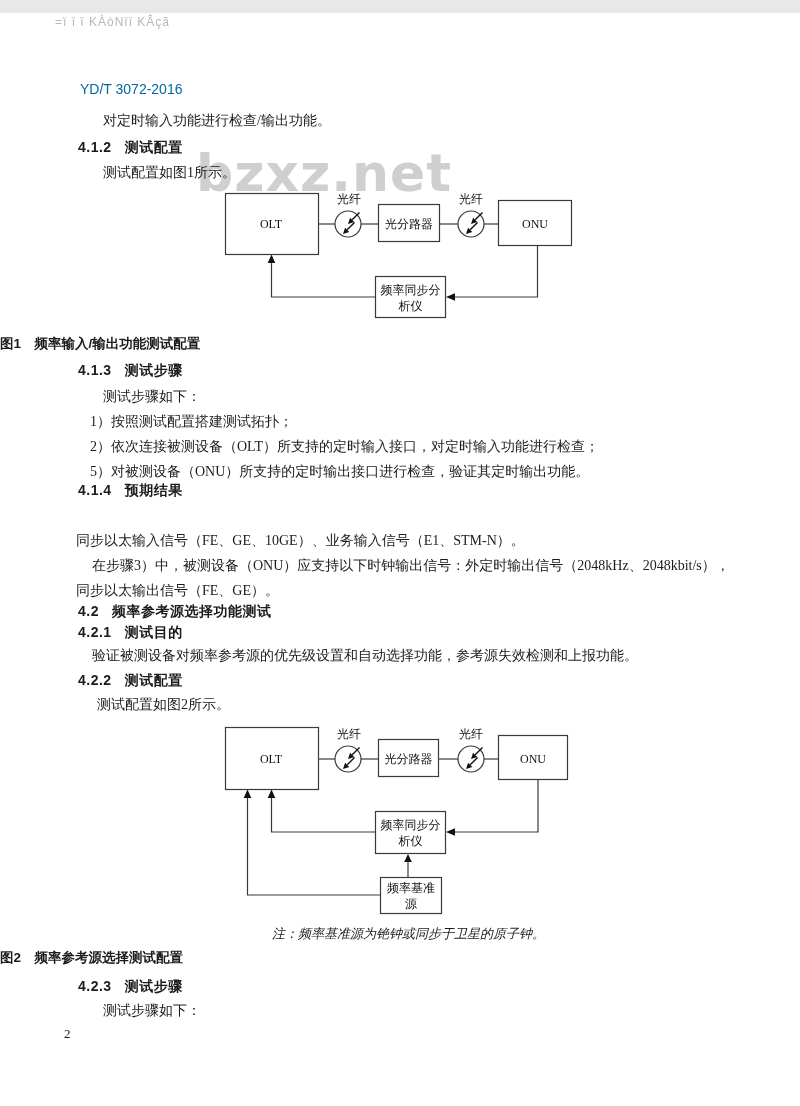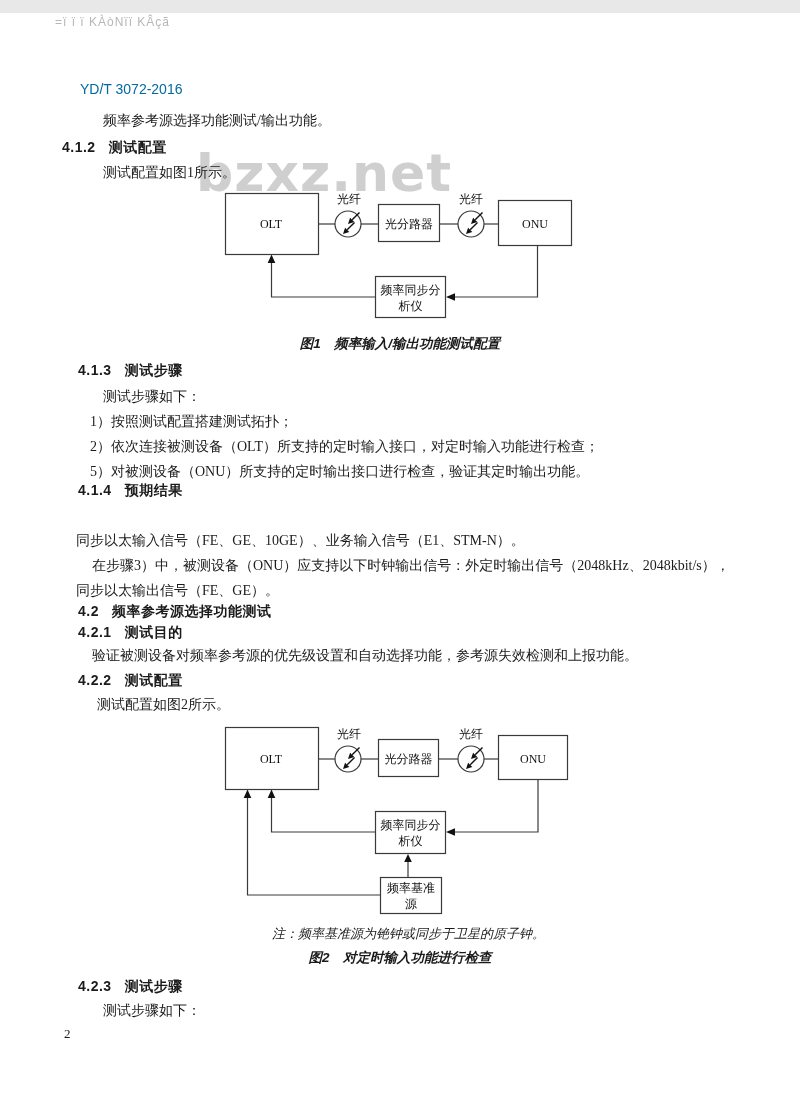--- a/index.html
+++ b/index.html
@@ -5,22 +5,22 @@
   html,body{margin:0;padding:0;background:#e8e8e8;}
   .page{
     position:relative;width:800px;height:1106px;background:#ffffff;
     overflow:hidden;margin:13px auto;
     font-family:"Liberation Serif","DejaVu Serif",serif;color:#1b1b1b;padding-left:12px;
   }
   .ln{position:absolute;font-size:14px;line-height:17px;white-space:nowrap;z-index:2;}
   .h{font-family:"Liberation Sans","DejaVu Sans",sans-serif;font-weight:700;font-size:14px;letter-spacing:.5px;}
   .hnum{display:inline-block;margin-right:13px;letter-spacing:.5px;}
   .cap{
-    position:absolute;left:0;width:800px;text-align:center;z-index:2;
-    font-family:"Liberation Sans","DejaVu Sans",sans-serif;font-weight:700;font-size:13.5px;font-style:italic;
+    position:absolute;left:0;width:800px;z-index:2;
+    font-family:"Liberation Sans","DejaVu Sans",sans-serif;font-weight:700;font-size:13.5px;
   }
   .wm-top{
     position:absolute;left:55px;top:2px;z-index:1;
     font-family:"Liberation Sans","DejaVu Sans",sans-serif;
     font-size:12px;color:#b7b7bb;letter-spacing:1px;
   }
   .wm-big{
     position:absolute;left:196px;top:130px;z-index:0;
     font-family:"DejaVu Sans","Liberation Sans",sans-serif;
     font-weight:700;font-size:52px;color:#c7c7c7;opacity:.85;letter-spacing:1px;
@@ -43,23 +43,23 @@
 </head>
 <body>
 
 <div class="page">
 
   <div class="wm-top">=ï ï ï KÀòNïï KÂçã</div>
   <div class="wm-big">bzxz.net</div>
 
   <div class="std-num">YD/T 3072-2016</div>
 
-  <div class="ln" style="left:103px;top:99px">频率参考源选择功能测试/输出功能。</div>
+  <div class="ln" style="left:103px;top:99px">对定时输入功能进行检查/输出功能。</div>
 
-  <div class="ln h" style="left:62px;top:126px">
+  <div class="ln h" style="left:78px;top:126px">
     <span class="hnum">4.1.2</span><span>测试配置</span>
   </div>
   <div class="ln" style="left:103px;top:151px">测试配置如图1所示。</div>
 
   <svg class="fig" style="top:170px" width="800" height="152" viewBox="0 0 800 152">
     <defs>
       <g id="conn-icon">
         <circle r="13" class="bx"></circle>
         <g transform="translate(3,-4)">
           <line x1="1.2" y1="-0.2" x2="8.5" y2="-7.5" stroke="#111" stroke-width="1.4"></line>
@@ -157,21 +157,21 @@
     <rect class="bx" x="375.5" y="93.5" width="70" height="42"></rect>
     <text x="410.5" y="111" text-anchor="middle">频率同步分</text>
     <text x="410.5" y="127" text-anchor="middle">析仪</text>
 
     <rect class="bx" x="380.5" y="159.5" width="61" height="36"></rect>
     <text x="411" y="174" text-anchor="middle">频率基准</text>
     <text x="411" y="190" text-anchor="middle">源</text>
   </svg>
 
   <div class="note">注：频率基准源为铯钟或同步于卫星的原子钟。</div>
-  <div class="cap" style="top:936px">图2　对定时输入功能进行检查</div>
+  <div class="cap" style="top:936px">图2　频率参考源选择测试配置</div>
 
   <div class="ln h" style="left:78px;top:965px">
     <span class="hnum">4.2.3</span><span>测试步骤</span>
   </div>
   <div class="ln" style="left:103px;top:989px">测试步骤如下：</div>
 
   <div class="pgnum">2</div>
 </div>
 
 </body></html>

